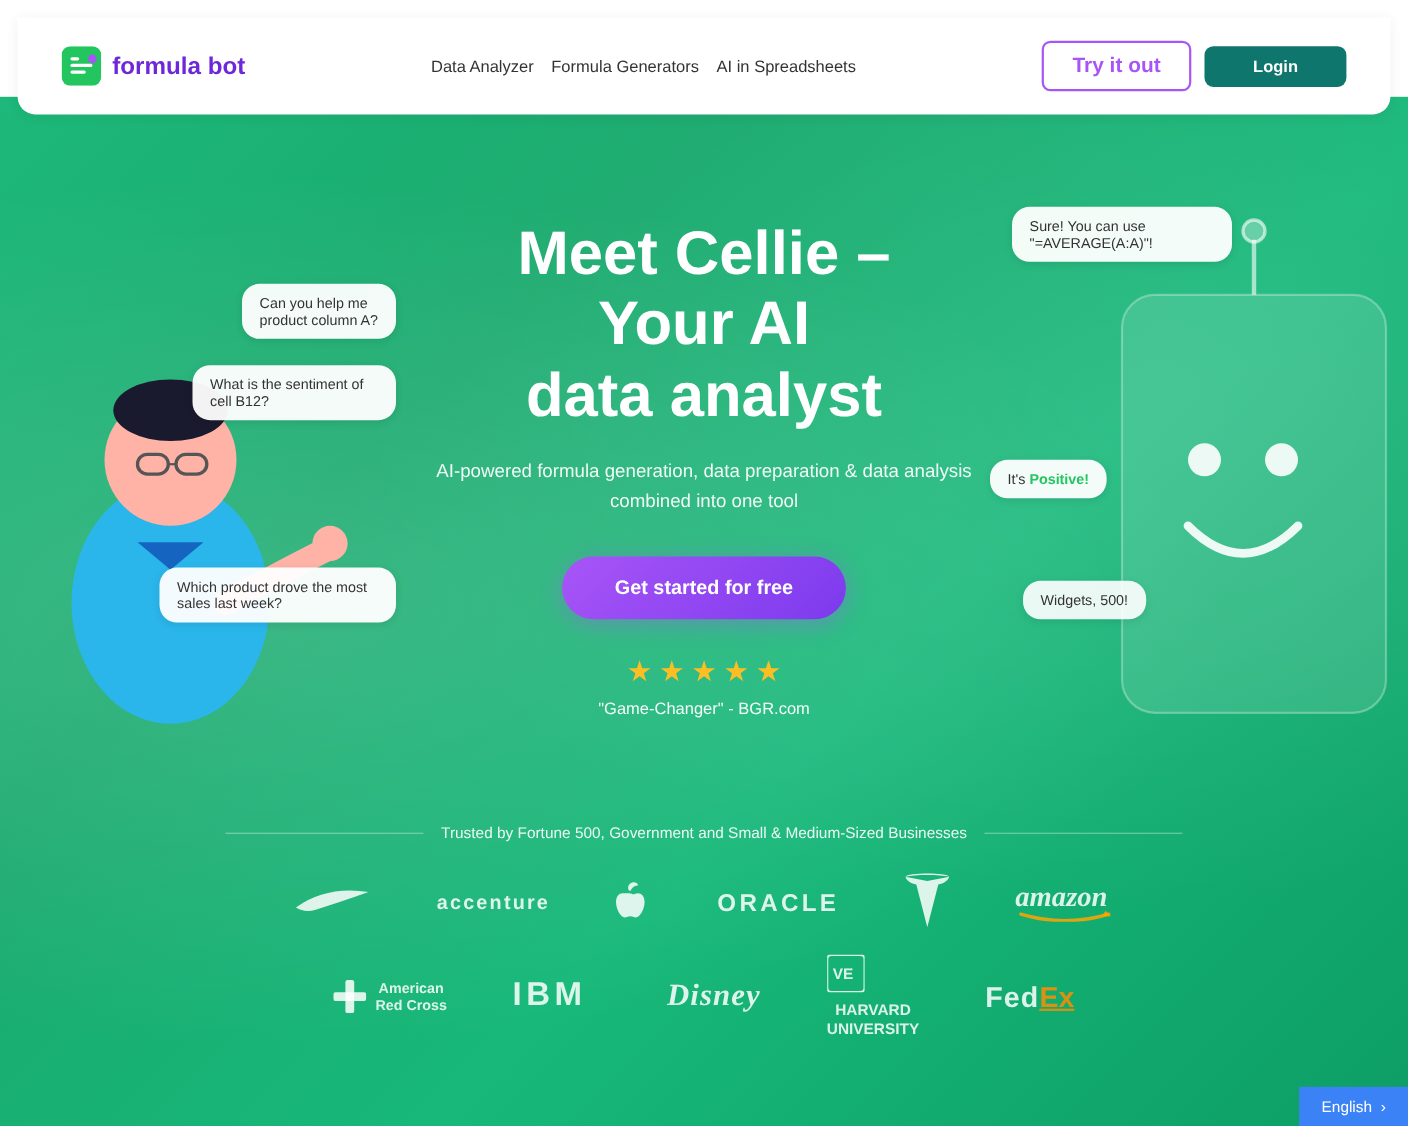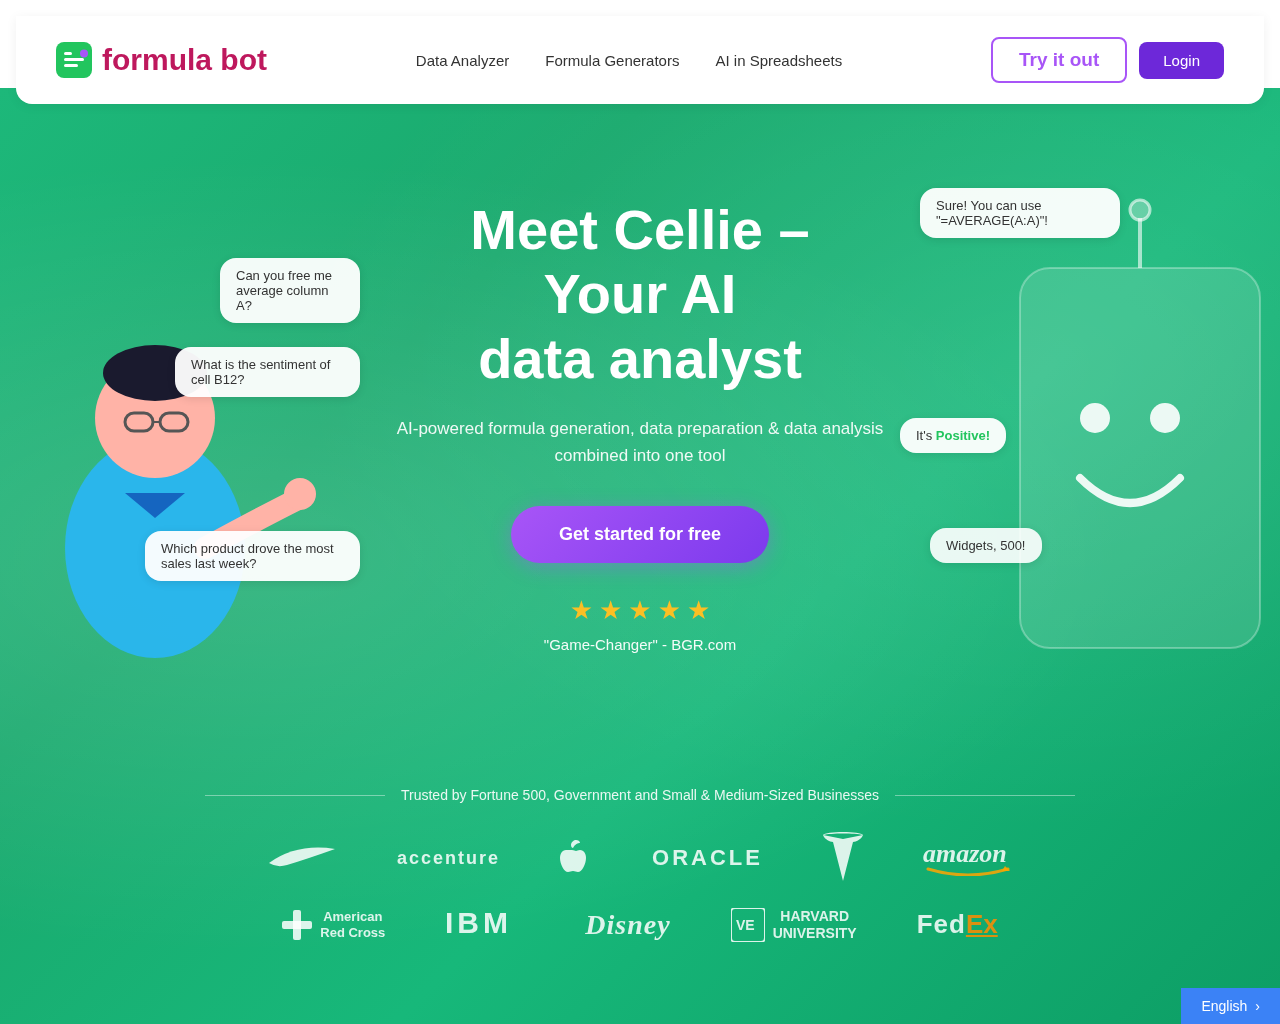--- a/index.html
+++ b/index.html
@@ -22,28 +22,28 @@
     .logo-area {
       display: flex;
       align-items: center;
       gap: 10px;
     }
     .logo-icon {
       width: 36px;
       height: 36px;
     }
     .logo-text {
-      font-size: 30px;
+      font-size: 22px;
       font-weight: 700;
-      color: #be185d;
+      color: #6d28d9;
     }
     .nav-links {
       display: flex;
       align-items: center;
-      gap: 36px;
+      gap: 16px;
     }
     .nav-link {
       font-size: 15px;
       color: #333;
       text-decoration: none;
       cursor: pointer;
     }
     .nav-actions {
       display: flex;
       align-items: center;
@@ -53,25 +53,25 @@
       background: #fff;
       border: 2px solid #a855f7;
       color: #a855f7;
       font-size: 19px;
       font-weight: 700;
       padding: 10px 26px;
       border-radius: 8px;
       cursor: pointer;
     }
     .btn-login {
-      background: #6d28d9;
+      background: #0f766e;
       color: #fff;
       font-size: 15px;
-      font-weight: 400;
-      padding: 10px 24px;
+      font-weight: 700;
+      padding: 10px 44px;
       border-radius: 8px;
       cursor: pointer;
       border: none;
     }
 
     
     .hero {
       position: relative;
       width: 100%;
       height: 936px;
@@ -288,21 +288,21 @@
       <path d="M115 285 L145 310 L175 285" fill="#1565c0"></path>
 
       <path d="M195 340 Q250 310 290 290" stroke="#ffb3a7" stroke-width="22" stroke-linecap="round" fill="none"></path>
 
       <circle cx="290" cy="286" r="16" fill="#ffb3a7"></circle>
     </svg>
   </div>
 
   <div class="chat-bubbles-left">
     <div style="margin-top:30px; margin-left:100px;">
-      <div class="chat-bubble bubble-1">Can you free me average column A?</div>
+      <div class="chat-bubble bubble-1">Can you help me product column A?</div>
     </div>
     <div style="margin-left:75px; margin-top:10px;">
       <div class="chat-bubble bubble-2">What is the sentiment of cell B12?</div>
     </div>
     <div style="margin-left:85px; margin-top:120px;">
       <div class="chat-bubble bubble-3">Which product drove the most sales last week?</div>
     </div>
   </div>
 
   <div class="hero-center">
@@ -407,21 +407,21 @@
       </div>
 
       <div>
         <svg width="80" height="35" viewBox="0 0 80 35" fill="none">
           <text x="0" y="28" font-family="sans-serif" font-size="30" font-weight="900" letter-spacing="4" fill="rgba(255,255,255,0.85)">IBM</text>
         </svg>
       </div>
 
       <span class="brand-logo disney" style="font-family:Georgia,serif;">Disney</span>
 
-      <div style="display:flex;align-items:flex-end;gap:8px;">
+      <div style="display:flex;align-items:flex-start;gap:8px;flex-direction:column;">
         <svg width="34" height="34" viewBox="0 0 34 34" fill="none">
           <rect width="34" height="34" rx="4" fill="none" stroke="rgba(255,255,255,0.85)" stroke-width="2"></rect>
           <text x="5" y="22" font-size="14" font-weight="700" fill="rgba(255,255,255,0.85)">VE</text>
         </svg>
         <span style="color:rgba(255,255,255,0.85);font-size:14px;font-weight:600;line-height:1.2;">HARVARD<br>UNIVERSITY</span>
       </div>
 
       <div>
         <span style="color:rgba(255,255,255,0.85);font-size:26px;font-weight:900;letter-spacing:1px;text-align:right;">Fed</span><span style="color:rgba(255,140,0,0.85);font-size:26px;font-weight:900;text-decoration:underline;">Ex</span>
       </div>

